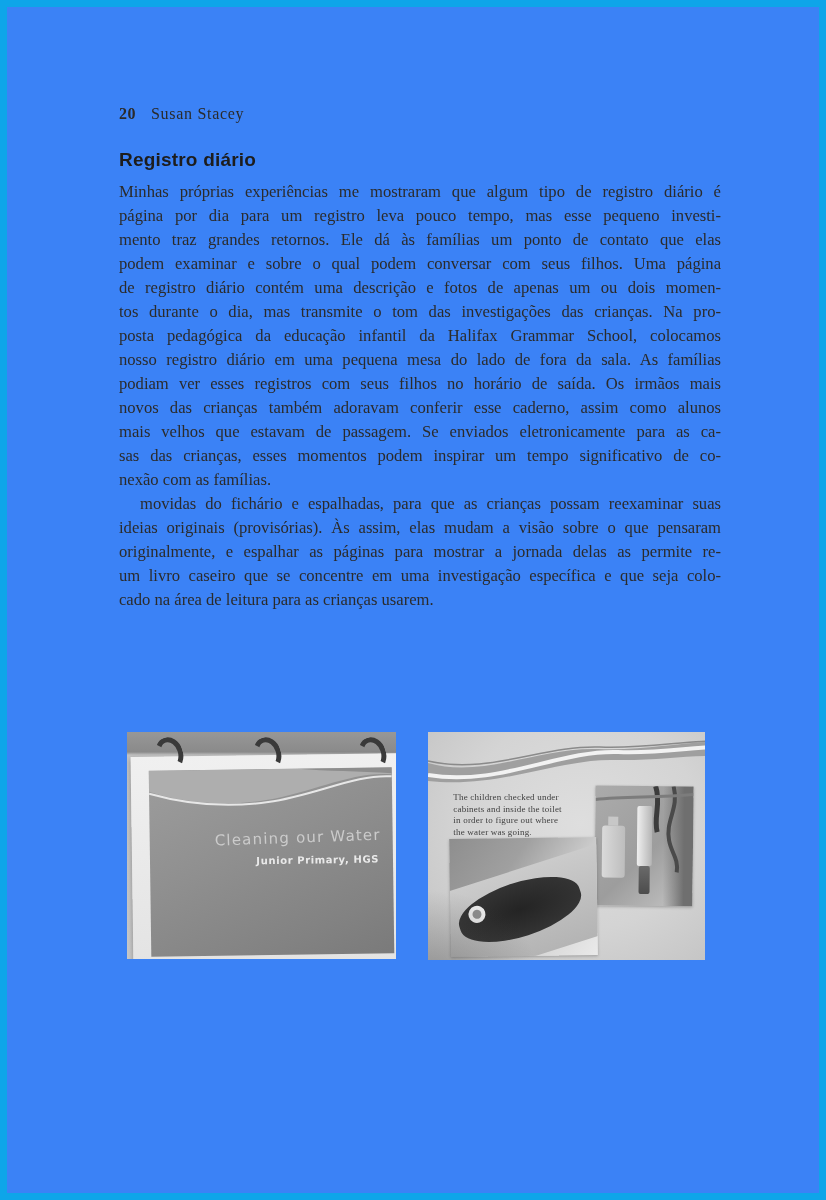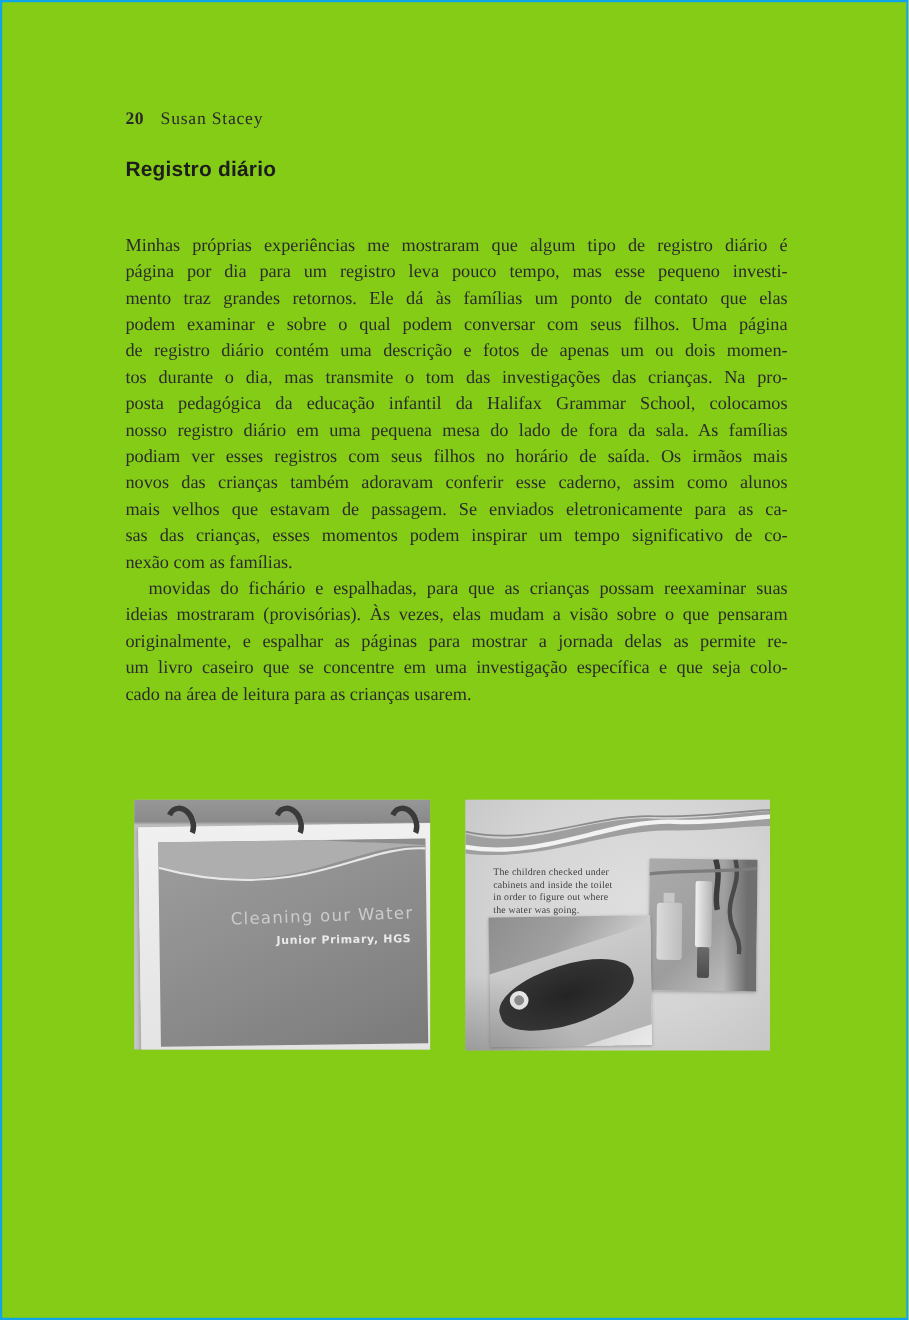--- a/index.html
+++ b/index.html
@@ -1,21 +1,21 @@
 <!DOCTYPE html>
 <html><head>
 <meta charset="utf-8">
 <style>
   html,body { margin:0; padding:0; background:#ffffff; }
   .sheet {
     position:relative;
     width:826px; height:1200px;
     box-sizing:border-box;
-    border:2px solid #0ea5e9;
-    background:#84cc16;
+    border:7px solid #0ea5e9;
+    background:#3b82f6;
     font-family:"Liberation Serif", serif;
     overflow:hidden;
   }
 
   
   .running-head {
     position:absolute; left:112px; top:98px;
     font-size:16px; color:#2a2a2a;
   }
   .running-head .pgnum { font-weight:bold; margin-right:15px; letter-spacing:.5px; }
@@ -25,21 +25,20 @@
   .section-heading {
     position:absolute; left:112px; top:142px; margin:0;
     font-family:"Liberation Sans", sans-serif;
     font-size:19px; font-weight:700; color:#1d1d1d; letter-spacing:.2px;
   }
 
   
   .body-text {
     position:absolute; left:112px; top:173px; width:602px;
     color:#2b2b2b;
-    margin-top:36px;
   }
   .para div {
     font-size:16.6px; line-height:24px;
     text-align:justify; text-align-last:justify;
     white-space:normal;
   }
   .para div.last { text-align-last:left; }
   .para.indent-first div:first-child { text-indent:21px; }
 
   
@@ -172,21 +171,21 @@
         <div>posta pedagógica da educação infantil da Halifax Grammar School, colocamos</div>
         <div>nosso registro diário em uma pequena mesa do lado de fora da sala. As famílias</div>
         <div>podiam ver esses registros com seus filhos no horário de saída. Os irmãos mais</div>
         <div>novos das crianças também adoravam conferir esse caderno, assim como alunos</div>
         <div>mais velhos que estavam de passagem. Se enviados eletronicamente para as ca-</div>
         <div>sas das crianças, esses momentos podem inspirar um tempo significativo de co-</div>
         <div class="last">nexão com as famílias.</div>
       </div>
     <div class="para indent-first">
         <div>movidas do fichário e espalhadas, para que as crianças possam reexaminar suas</div>
-        <div>ideias mostraram (provisórias). Às vezes, elas mudam a visão sobre o que pensaram</div>
+        <div>ideias originais (provisórias). Às assim, elas mudam a visão sobre o que pensaram</div>
         <div>originalmente, e espalhar as páginas para mostrar a jornada delas as permite re-</div>
         <div>um livro caseiro que se concentre em uma investigação específica e que seja colo-</div>
         <div class="last">cado na área de leitura para as crianças usarem.</div>
       </div>
   </div>
 
   <div class="figures">
 
     <figure class="fig-left">
       <div class="backdrop"></div>

